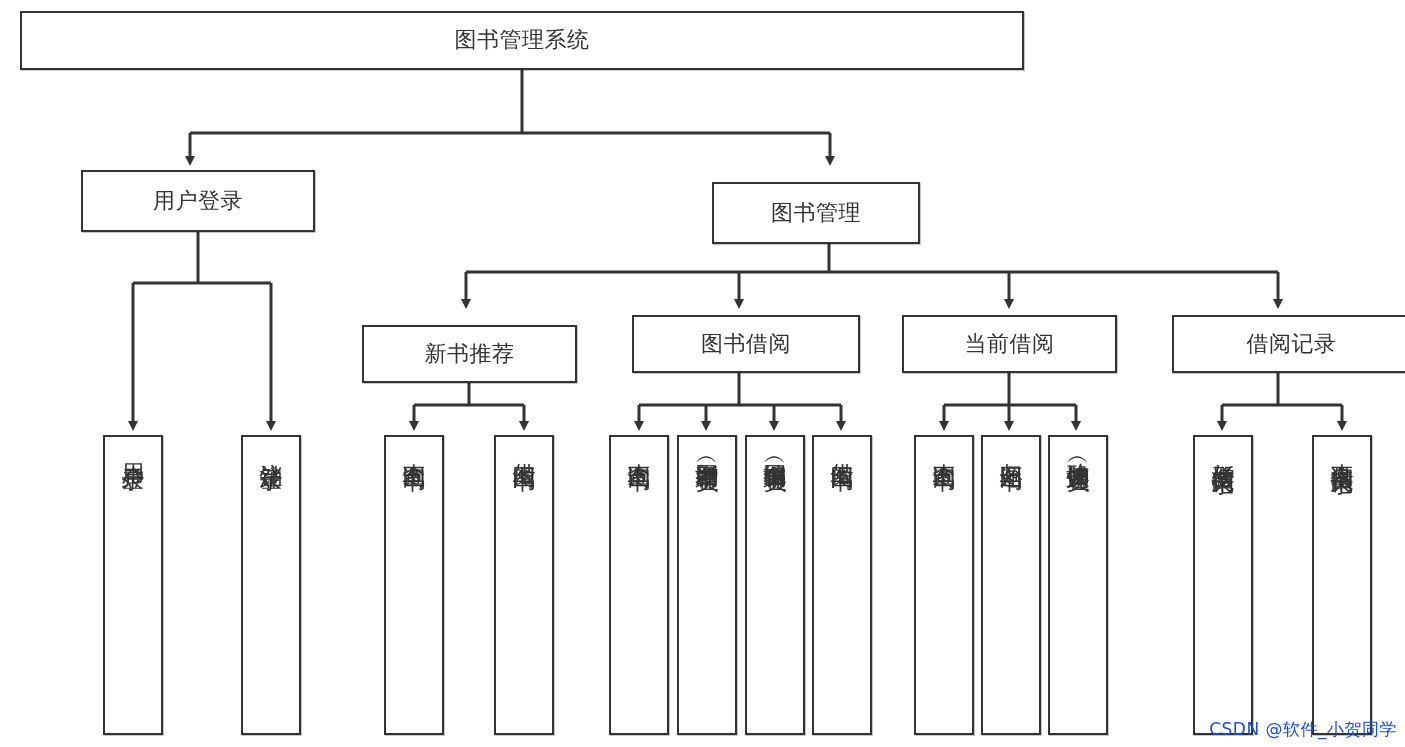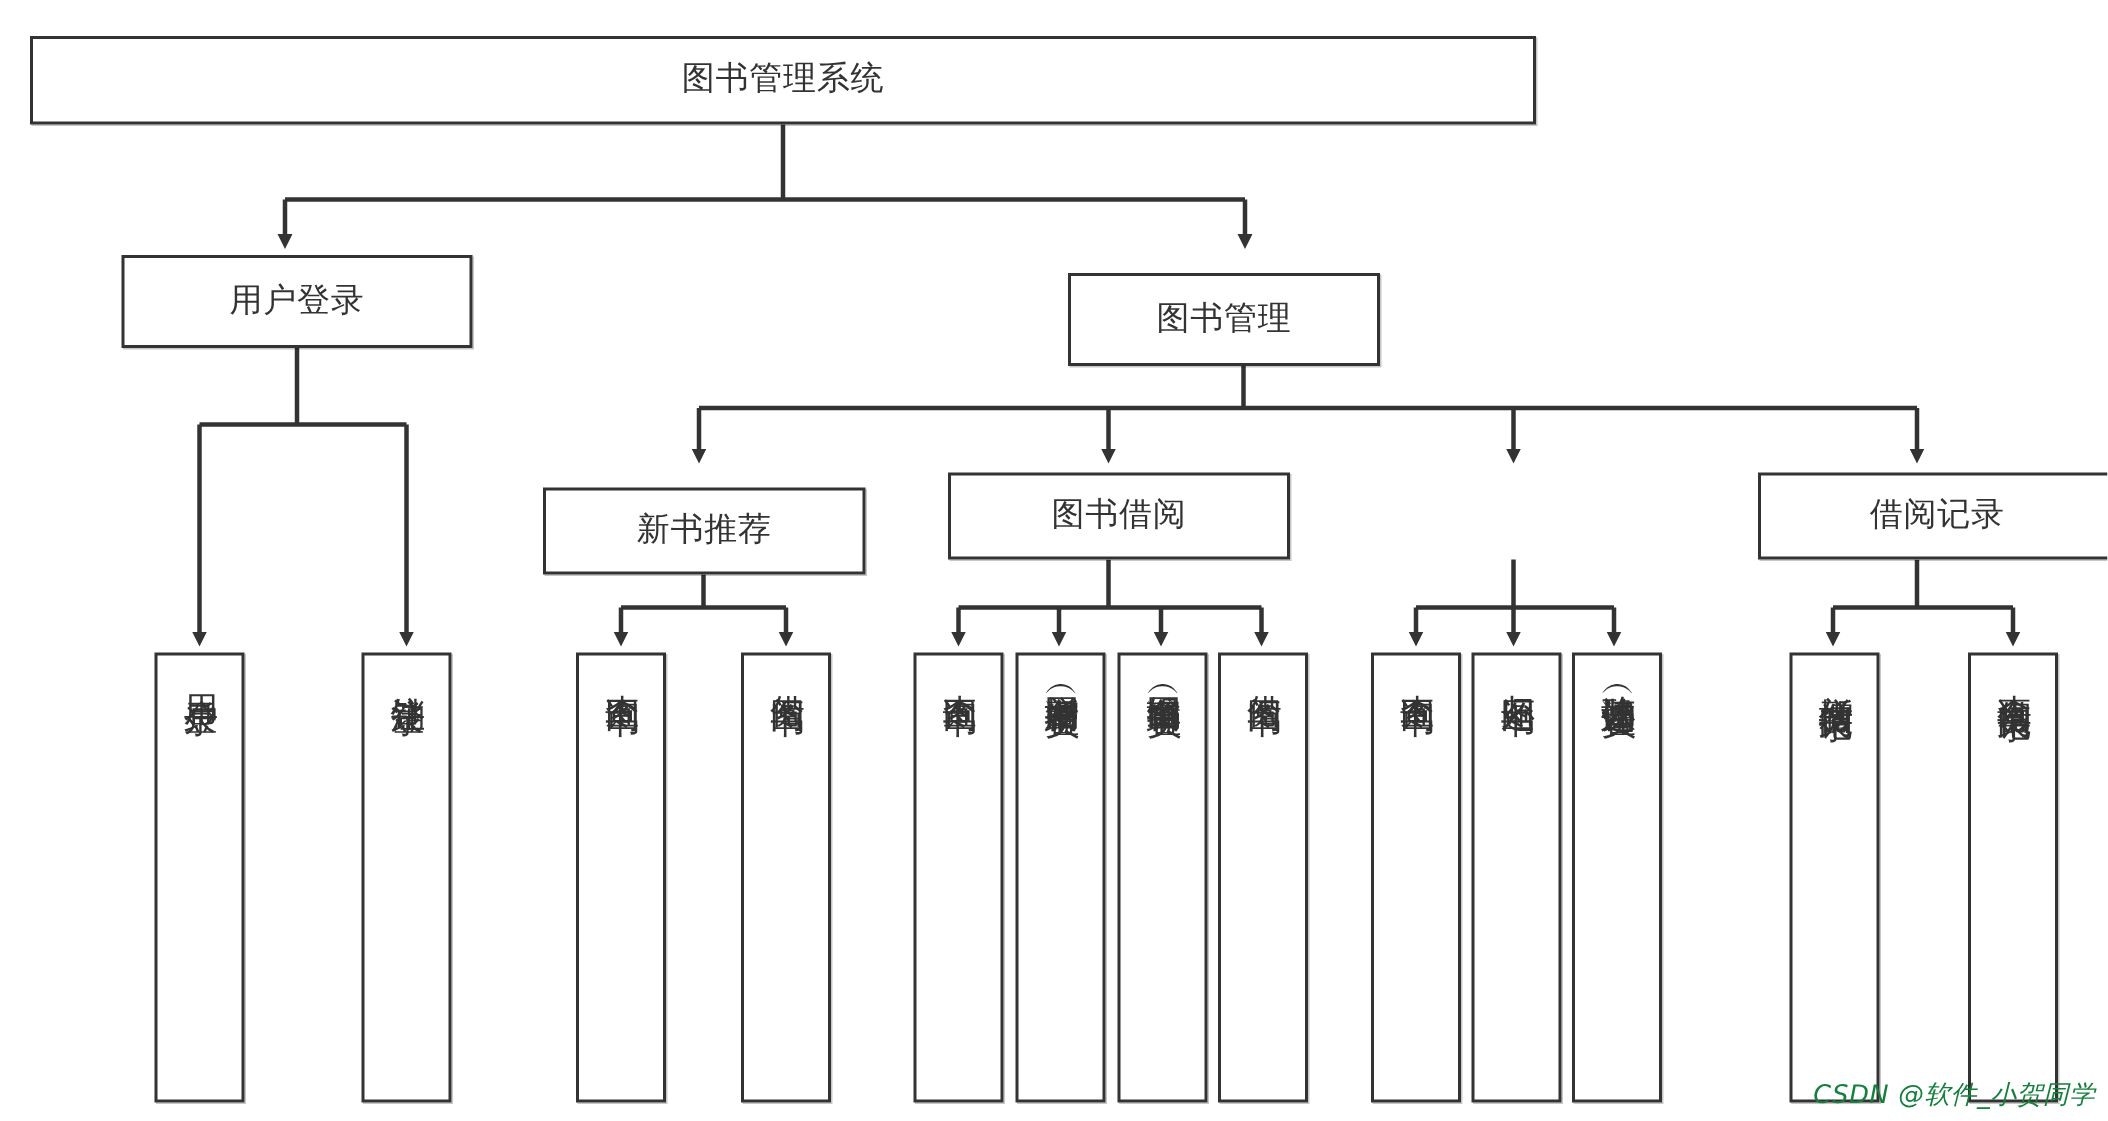--- a/index.html
+++ b/index.html
@@ -61,24 +61,23 @@
   }
   .node.vert.tall .label {
     font-size: 23px;
     letter-spacing: 1px;
   }
   .watermark {
     position: absolute;
     right: 8px;
     bottom: 6px;
     font-size: 17px;
-    color: #15803d;
+    color: #1d4ed8;
     letter-spacing: 0.5px;
     white-space: nowrap;
-    font-style: italic;
   }
 </style>
 </head>
 <body>
 
 <div id="canvas">
 
   <svg class="wires" viewBox="0 0 1405 747">
     <defs>
       <marker id="arrow" markerWidth="11" markerHeight="11" refX="1" refY="5.5" orient="auto" markerUnits="userSpaceOnUse">
@@ -122,37 +121,40 @@
       <path d="M1009,405 L1009,422" marker-end="url(#arrow)"></path>
       <path d="M1076,405 L1076,422" marker-end="url(#arrow)"></path>
 
       <path d="M1278,373 L1278,405"></path>
       <path d="M1222,405 L1342,405"></path>
       <path d="M1222,405 L1222,422" marker-end="url(#arrow)"></path>
       <path d="M1342,405 L1342,422" marker-end="url(#arrow)"></path>
     </g>
   </svg>
 
-  <div class="node horiz" style="left:20px; top:11px; width:1004px; height:59px;margin-top:13px;">
+  <div class="node horiz" style="left:20px; top:11px; width:1004px; height:59px;">
     <span class="label">图书管理系统</span>
   </div>
 
   <div class="node horiz" style="left:81px; top:170px; width:234px; height:62px;">
     <span class="label">用户登录</span>
   </div>
   <div class="node horiz" style="left:712px; top:182px; width:208px; height:62px;">
     <span class="label">图书管理</span>
   </div>
 
   <div class="node horiz" style="left:362px; top:315px; width:215px; height:58px;margin-top:10px;">
     <span class="label">新书推荐</span>
   </div>
   <div class="node horiz" style="left:632px; top:315px; width:228px; height:58px;">
     <span class="label">图书借阅</span>
   </div>
+  <div class="node horiz" style="left:902px; top:315px; width:215px; height:58px;">
+    <span class="label">当前借阅</span>
+  </div>
   <div class="node horiz" style="left:1172px; top:315px; width:239px; height:58px;">
     <span class="label">借阅记录</span>
   </div>
 
   <div class="node vert" style="left:103px; top:435px; width:60px; height:300px;">
     <span class="label">用户登录</span>
   </div>
   <div class="node vert" style="left:241px; top:435px; width:60px; height:300px;">
     <span class="label">注销登录</span>
   </div>

